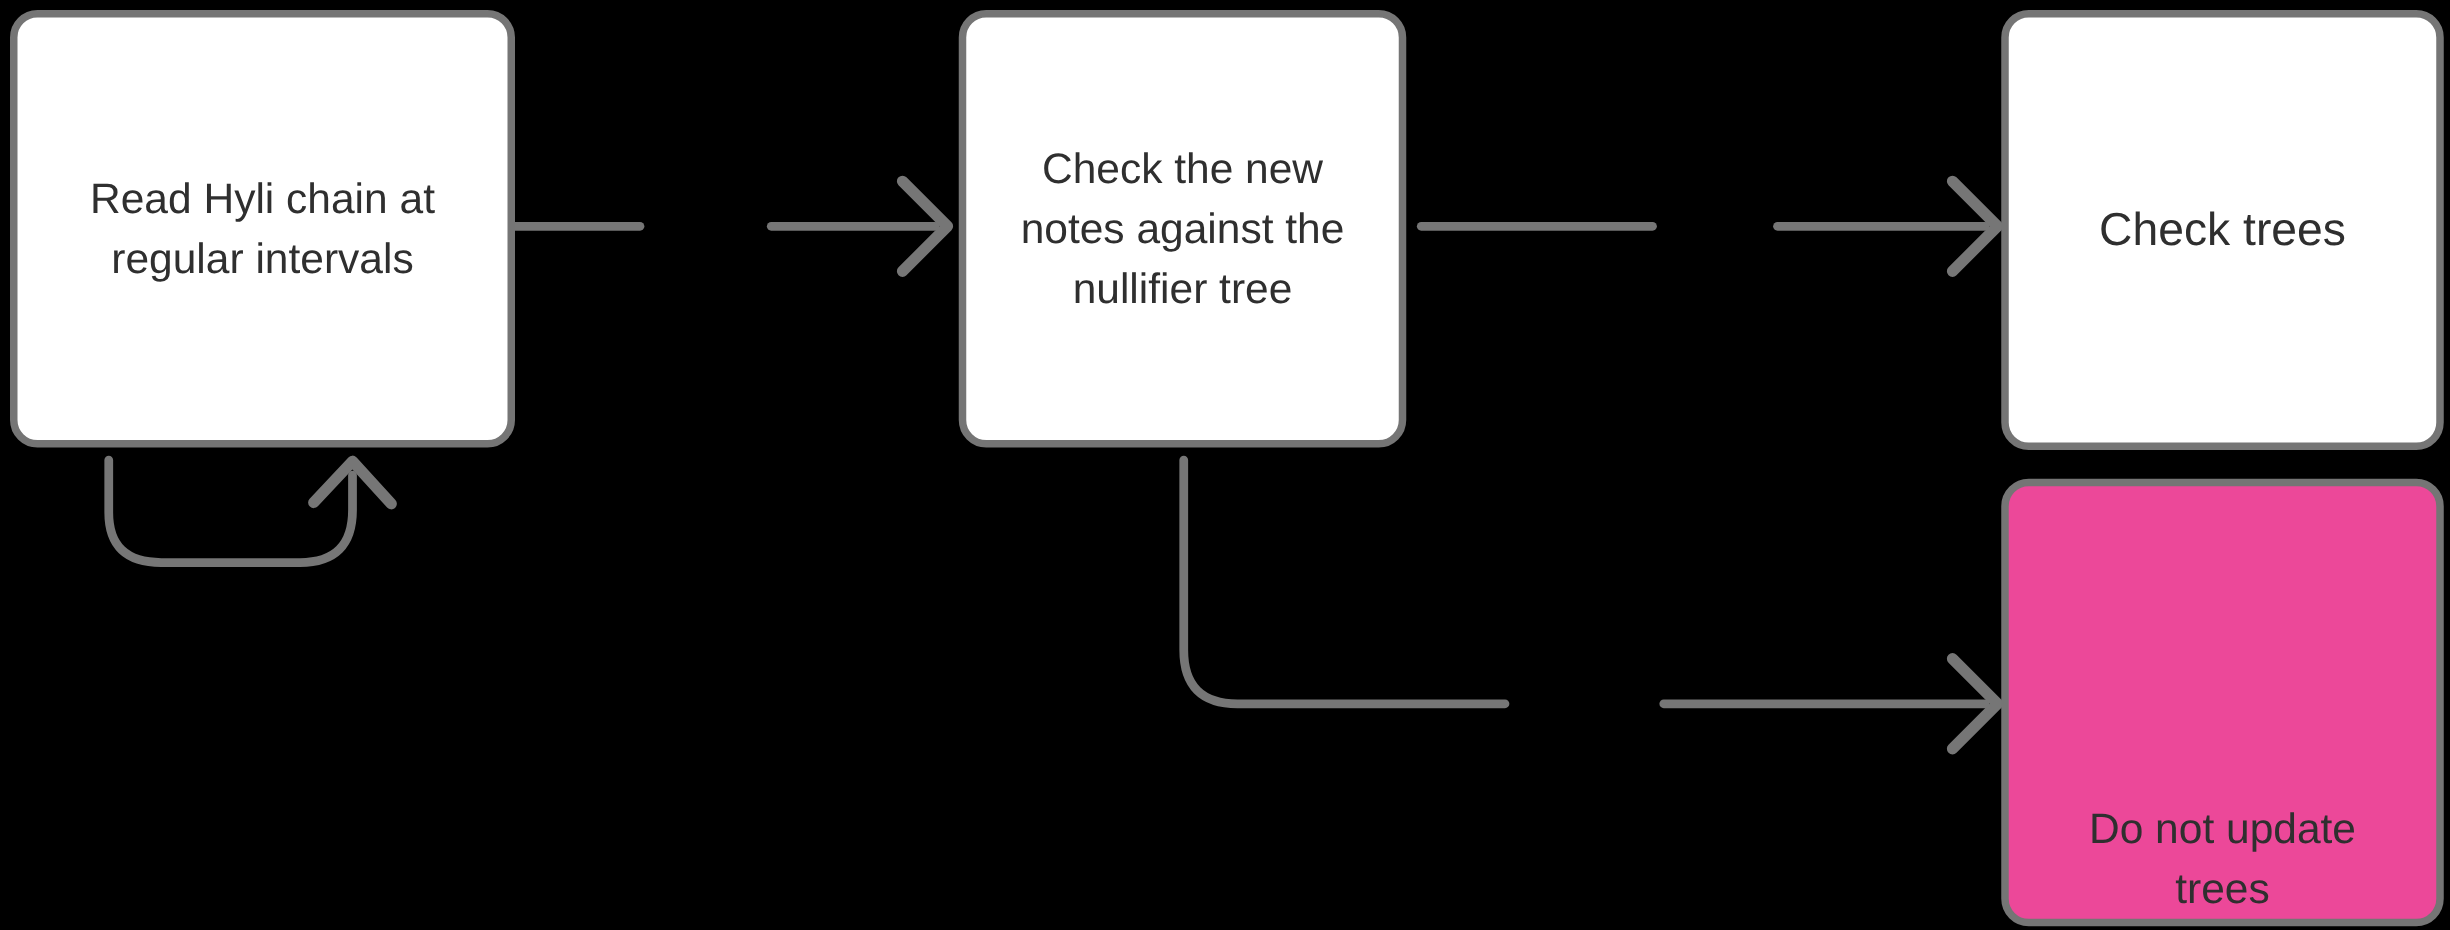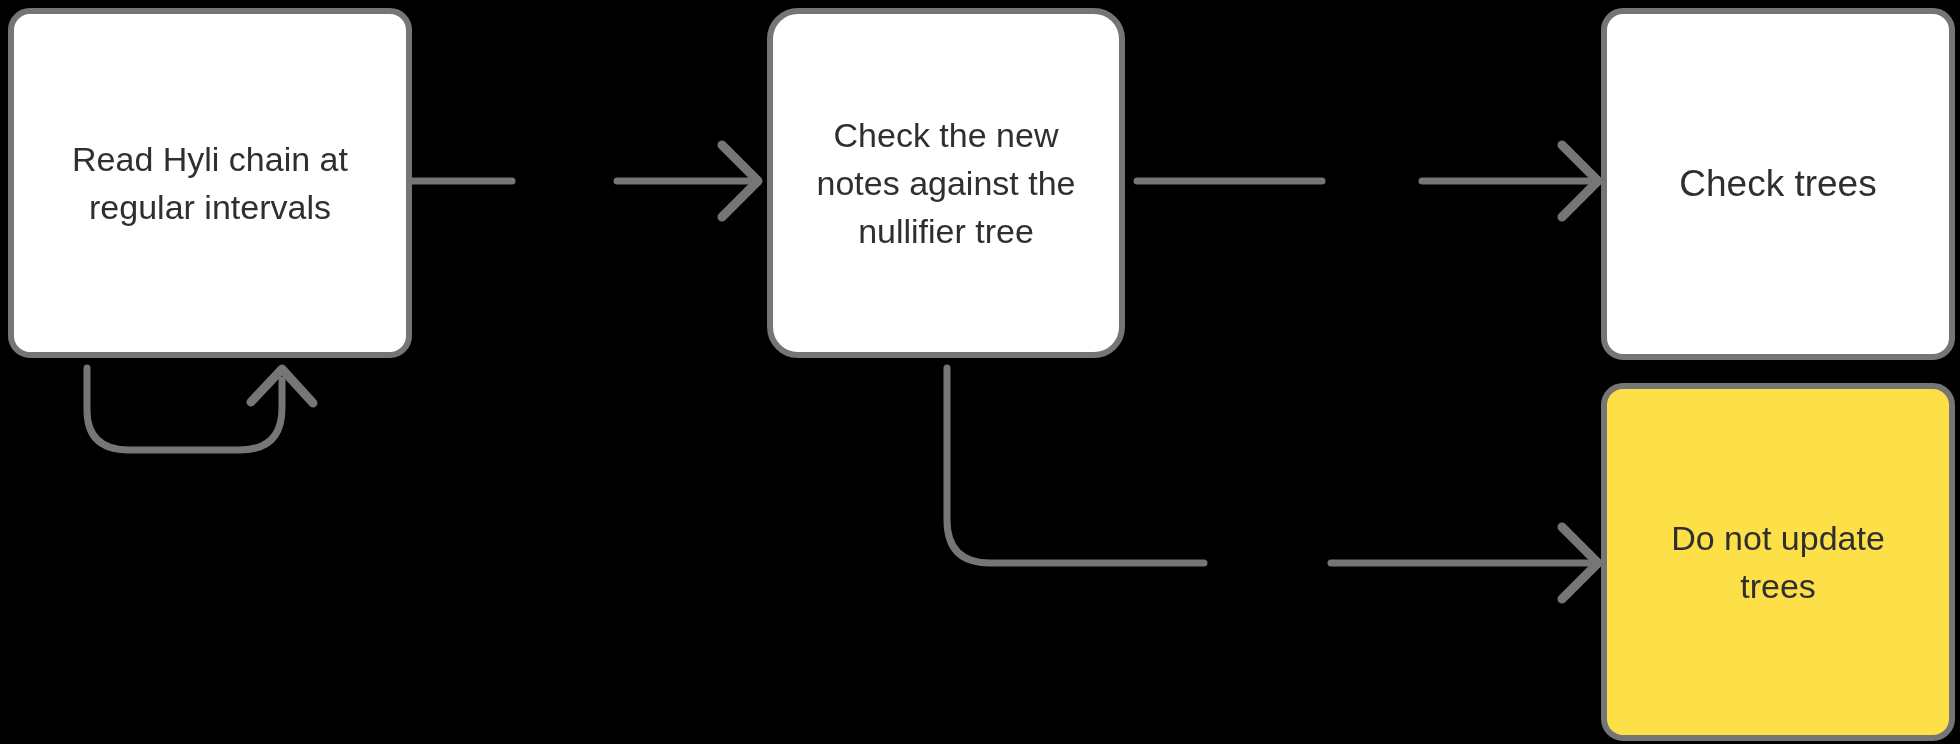--- a/index.html
+++ b/index.html
@@ -48,23 +48,23 @@
     text-align: center;
     color: #2f2f2f;
     font-size: 34px;
     line-height: 48px;
   }
   .node .node-label {
     white-space: pre-line;
     padding: 0 10px;
   }
   .node-read-chain   { left: 8px;    top: 8px;   width: 404px; height: 350px; justify-content: center; }
-  .node-check-notes  { left: 767px;  top: 8px;   width: 358px; height: 350px; border-radius: 31px; }
+  .node-check-notes  { left: 767px;  top: 8px;   width: 358px; height: 350px; }
   .node-update-trees { left: 1601px; top: 8px;   width: 354px; height: 352px; font-size: 37px; }
-  .node-no-update    { left: 1601px; top: 383px; width: 354px; height: 358px; background: #fde047; }
+  .node-no-update    { left: 1601px; top: 383px; width: 354px; height: 358px; background: #ec4899; align-items: flex-end; }
 </style>
 </head>
 <body>
 
 <div class="canvas">
 
   <svg class="edges" viewBox="0 0 1960 744" xmlns="http://www.w3.org/2000/svg">
 
     <path d="M 87 368 V 410 Q 87 450 129 450 H 240 Q 282 450 282 408 V 380" stroke="#767676"></path>
     <path class="head" d="M 251 402 L 282 369 L 313 403" stroke="#767676"></path>

